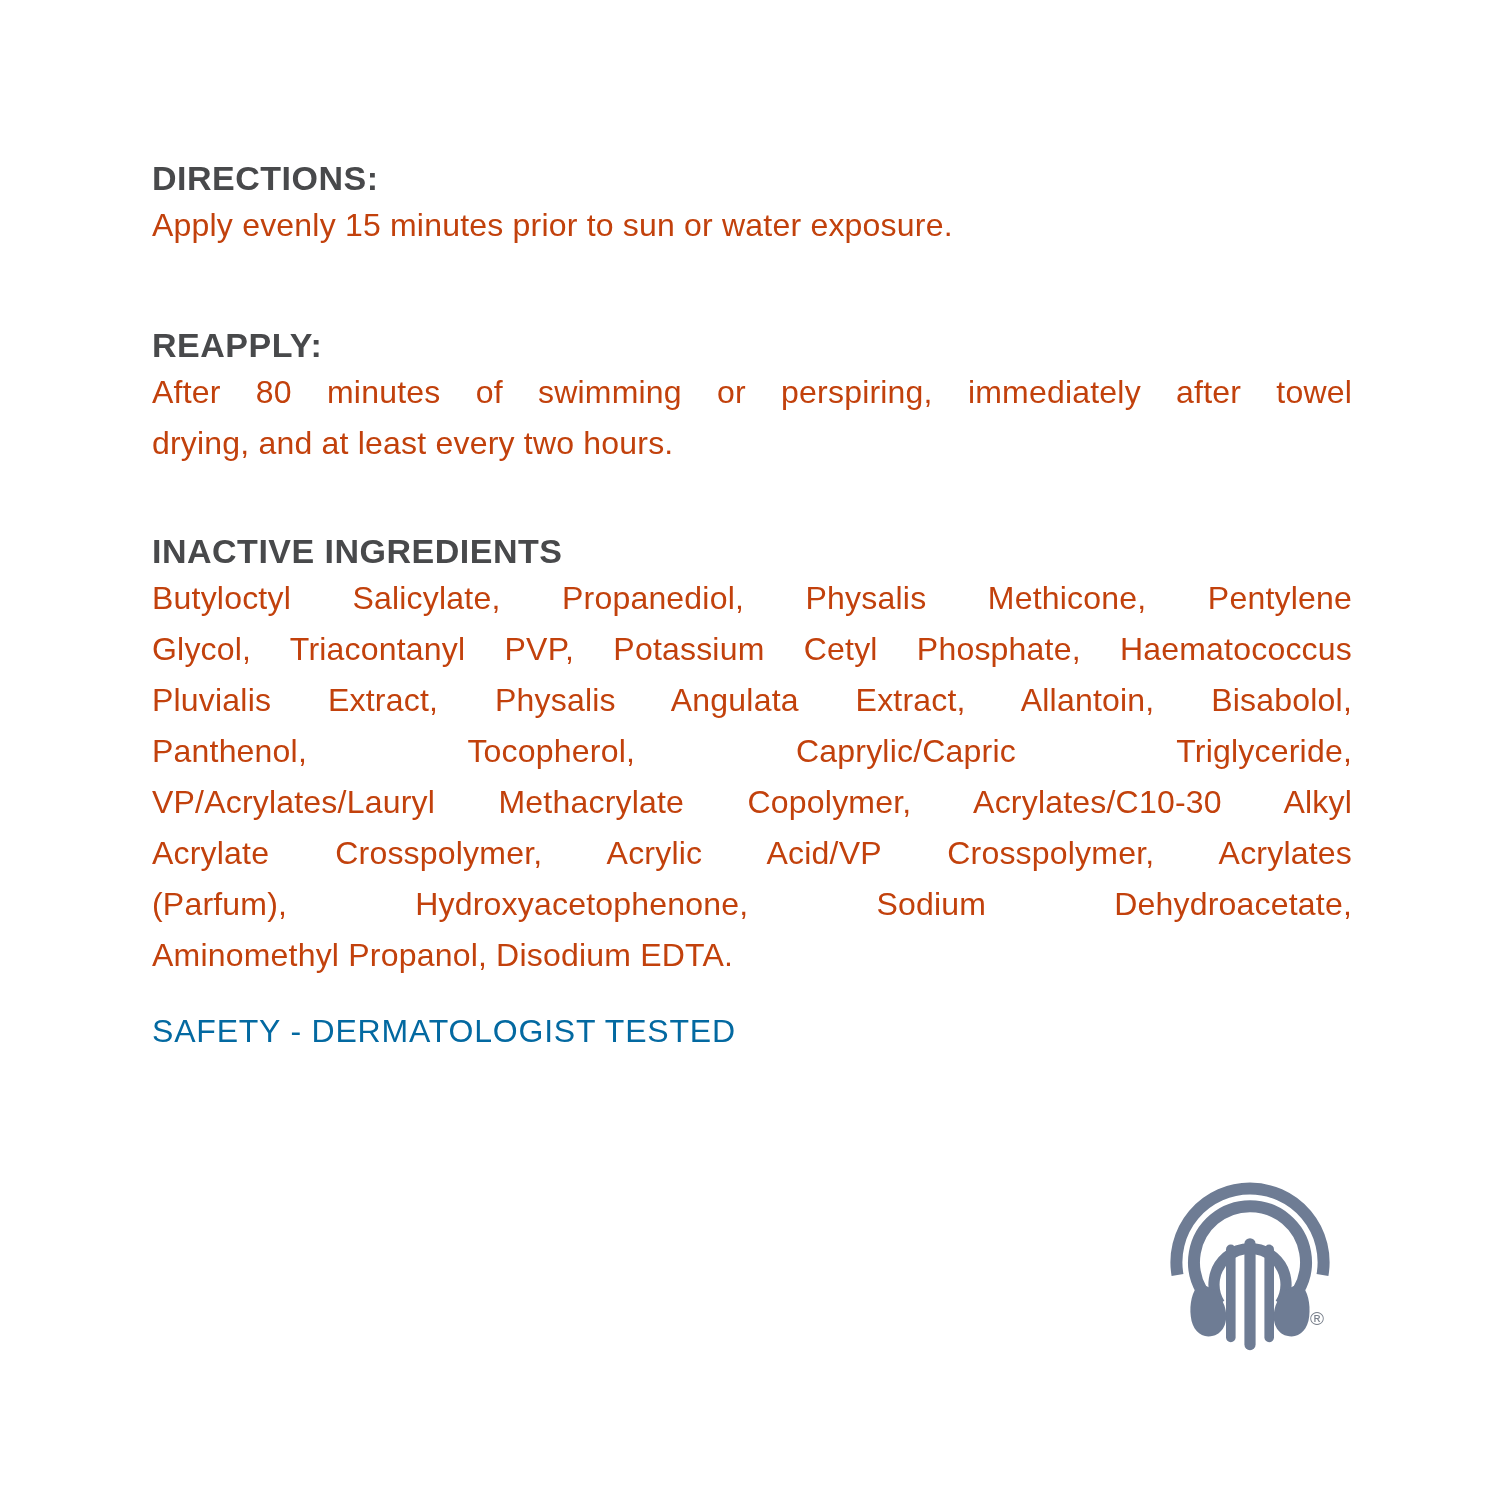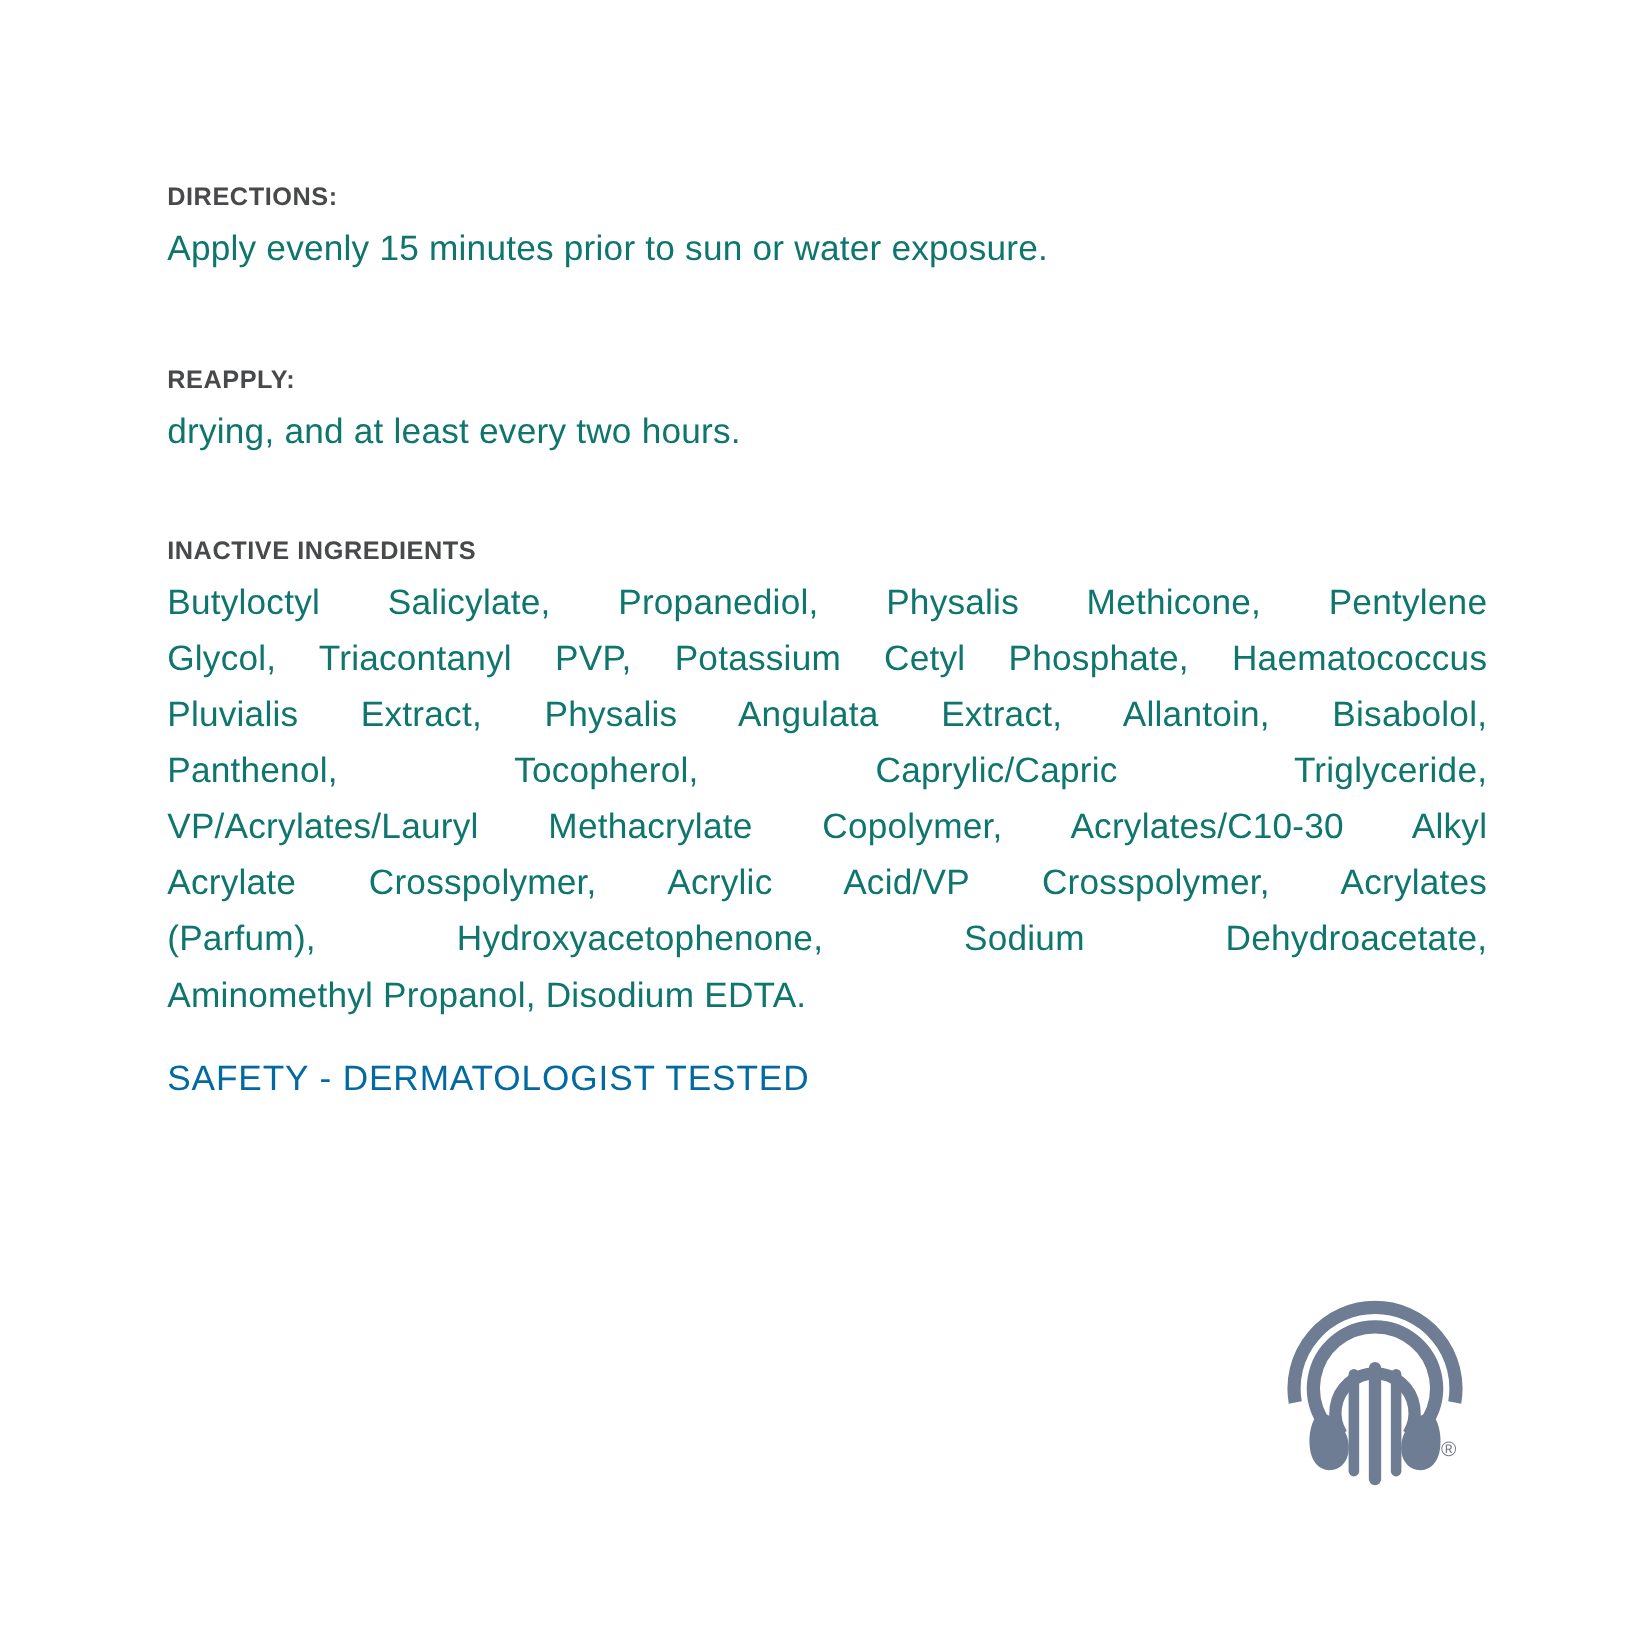--- a/index.html
+++ b/index.html
@@ -19,29 +19,29 @@
     position: absolute;
     left: 152px;
     top: 156px;
     width: 1200px;
   }
   .section { margin: 0; }
   .sec-gap-1 { margin-top: 72px; }
   .sec-gap-2 { margin-top: 62px; }
   .sec-gap-3 { margin-top: 60px; }
   .heading {
-    font-size: 23px;
+    font-size: 34px;
     font-weight: bold;
     color: #48494b;
     letter-spacing: 0.5px;
     line-height: 44px;
   }
   .body-text {
     font-size: 32px;
-    color: #0f766e;
+    color: #c2410c;
     letter-spacing: 0.2px;
     line-height: 51px;
   }
   .jline {
     text-align: justify;
     text-align-last: justify;
   }
   .lline {
     text-align: left;
   }
@@ -77,20 +77,21 @@
   <div class="content">
 
     <div class="section">
       <div class="heading">DIRECTIONS:</div>
       <div class="body-text lline">Apply evenly 15 minutes prior to sun or water exposure.</div>
     </div>
 
     <div class="section sec-gap-1">
       <div class="heading">REAPPLY:</div>
       <div class="body-text">
+        <div class="jline">After 80 minutes of swimming or perspiring, immediately after towel</div>
         <div class="lline">drying, and at least every two hours.</div>
       </div>
     </div>
 
 
     <div class="section sec-gap-3">
       <div class="heading">INACTIVE INGREDIENTS</div>
       <div class="body-text">
         <div class="jline">Butyloctyl Salicylate, Propanediol, Physalis Methicone, Pentylene</div>
         <div class="jline">Glycol, Triacontanyl PVP, Potassium Cetyl Phosphate, Haematococcus</div>

